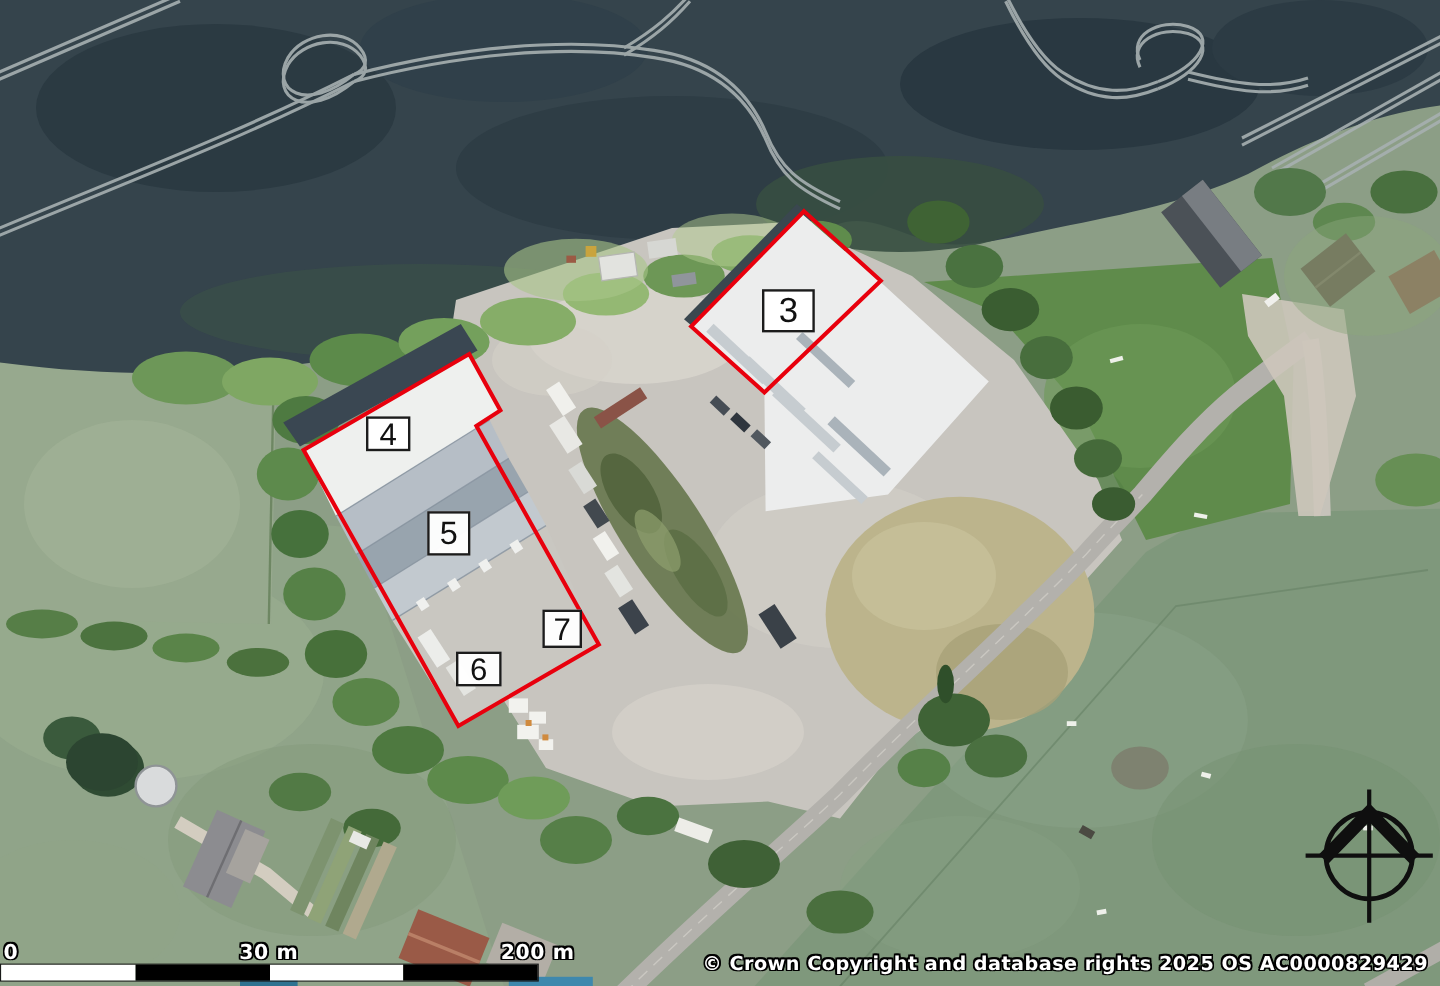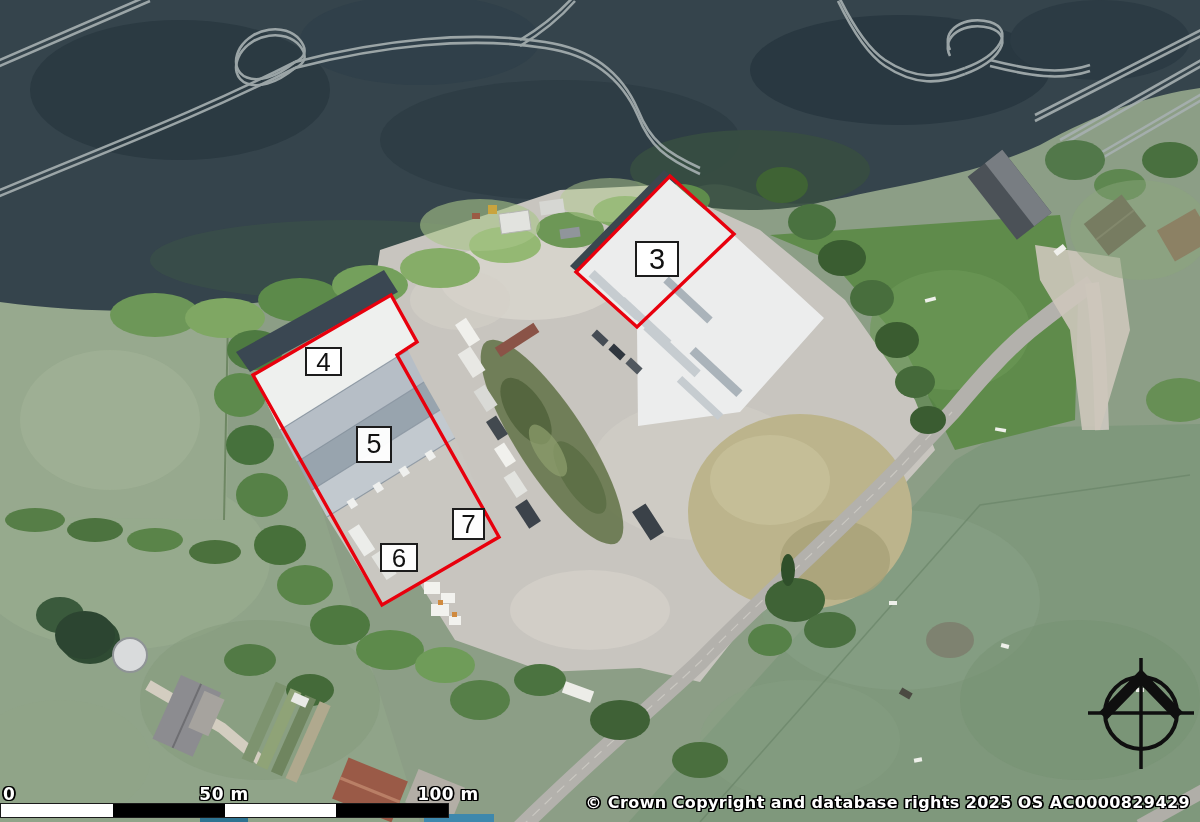--- a/index.html
+++ b/index.html
@@ -289,22 +289,22 @@
 </svg>
 
 <div class="plot-label" style="left:635px;top:241px;width:44px;height:36px;font-size:29px;">3</div>
 <div class="plot-label" style="left:305px;top:347px;width:37px;height:29px;font-size:26px;">4</div>
 <div class="plot-label" style="left:356px;top:426px;width:36px;height:37px;font-size:27px;">5</div>
 <div class="plot-label" style="left:380px;top:543px;width:38px;height:29px;font-size:26px;">6</div>
 <div class="plot-label" style="left:452px;top:508px;width:33px;height:32px;font-size:26px;">7</div>
 
 <div class="scalebar">
   <span class="sb-label outlined" style="left:3px;">0</span>
-  <span class="sb-label outlined" style="left:224px;transform:translateX(-50%);">50 m</span>
-  <span class="sb-label outlined" style="left:448px;transform:translateX(-50%);">100 m</span>
+  <span class="sb-label outlined" style="left:224px;transform:translateX(-50%);">30 m</span>
+  <span class="sb-label outlined" style="left:448px;transform:translateX(-50%);">200 m</span>
   <div class="sb-track">
     <div class="sb-seg w"></div>
     <div class="sb-seg b"></div>
     <div class="sb-seg w"></div>
     <div class="sb-seg b"></div>
   </div>
 </div>
 
 <div class="copyright outlined">© Crown Copyright and database rights 2025 OS AC0000829429</div>
 

